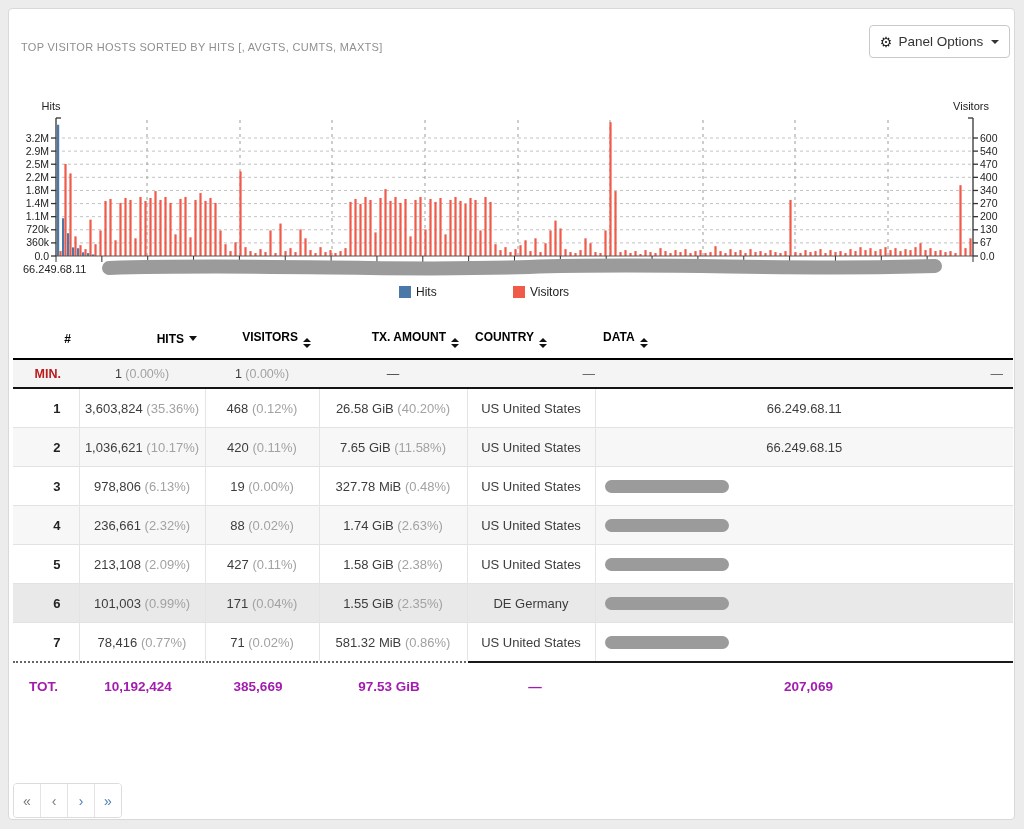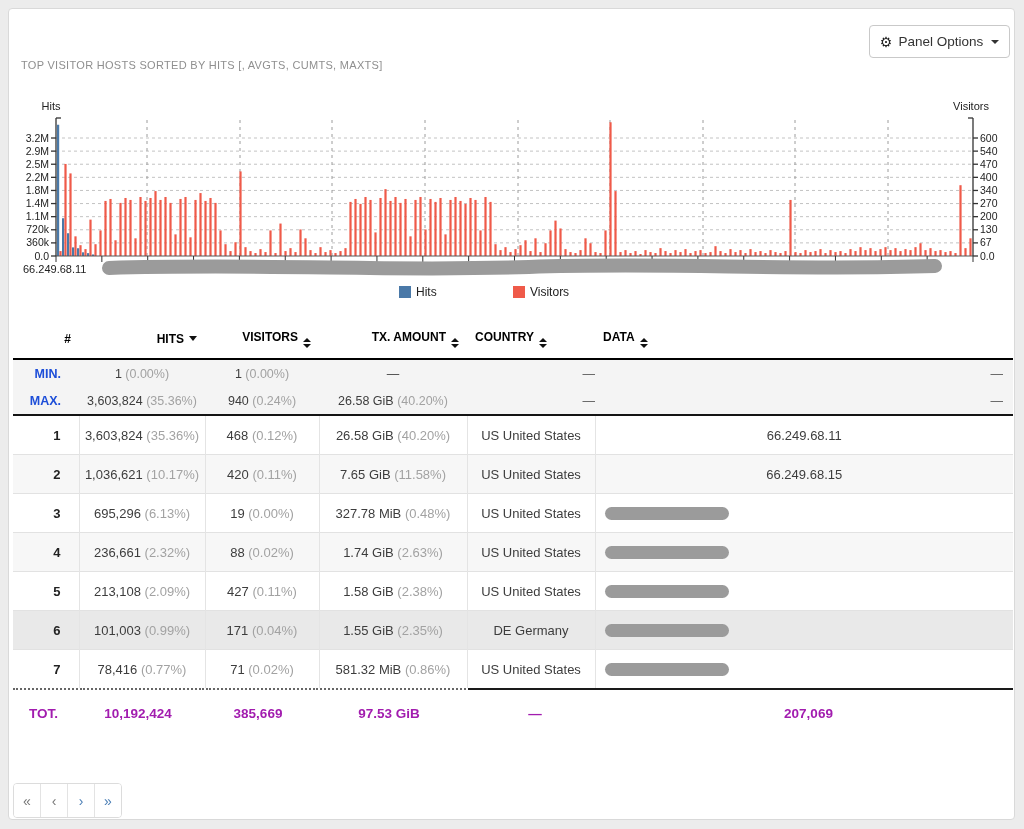--- a/index.html
+++ b/index.html
@@ -11,21 +11,21 @@
   .panel{
     position:absolute;left:8px;top:8px;width:1005px;height:810px;
     background:#fff;border:1px solid #d9d9d9;border-radius:4px;
   }
   
   .page-title{
     position:absolute;left:4px;top:16px;margin:0;padding:0 0 0 8px;
     font-size:17.5px;font-weight:bold;color:#141414;letter-spacing:.2px;
   }
   .page-subtitle{
-    position:absolute;left:4px;top:50px;padding-left:8px;
+    position:absolute;left:4px;top:32px;padding-left:8px;
     font-size:11px;color:#8f8f8f;letter-spacing:.3px;
   }
   .options-btn{
     position:absolute;left:860px;top:16px;width:141px;height:33px;
     background:#fff;border:1px solid #c9c9c9;border-radius:4px;
     font-family:inherit;font-size:13.5px;color:#333;cursor:pointer;
     display:flex;align-items:center;justify-content:center;gap:6px;
   }
   .options-btn .gear{font-size:14px;line-height:1;color:#222;}
   .caret{
@@ -48,21 +48,21 @@
   .th-l{text-align:left;padding-left:8px;}
   .tri-down{display:inline-block;width:0;height:0;margin-left:5px;
     border-left:4px solid transparent;border-right:4px solid transparent;
     border-top:5px solid #111;vertical-align:2px;}
   .sort-both{display:inline-flex;flex-direction:column;gap:2px;margin-left:5px;vertical-align:-1px;}
   .sort-both i{display:block;width:0;height:0;border-left:4px solid transparent;border-right:4px solid transparent;}
   .sort-both .up{border-bottom:4px solid #111;}
   .sort-both .dn{border-top:4px solid #111;}
   tbody.summary tr{background:#f4f4f4;}
   tbody.summary td{height:27px;font-size:12.5px;padding:0;}
-  tbody.summary .rowlabel{font-weight:bold;color:#1d4ed8;text-align:right;padding-right:18px;}
+  tbody.summary .rowlabel{font-weight:bold;color:#b91c1c;text-align:right;padding-right:18px;}
   tbody.summary tr:last-child td{border-bottom:2px solid #141414;}
   .num{text-align:center;padding-right:8px;white-space:nowrap;}
   .pct{color:#a2a2a2;}
   .cell-l{text-align:center;padding-left:8px;white-space:nowrap;}
   .sum-dash-r{text-align:right;padding-right:14px;color:#555;}
   tbody.body td{height:38px;padding:0;border-left:1px solid #e4e4e4;}
   tbody.body td:first-child{border-left:none;}
   tbody.body tr + tr td{border-top:1px solid #e2e2e2;}
   tbody.body tr.alt{background:#f7f7f7;}
   tbody.body tr.hl{background:#e9e9e9;}
@@ -419,49 +419,41 @@
       </thead>
     <tbody class="summary">
         <tr>
           <td class="rowlabel">MIN.</td>
           <td class="num"><span>1</span> <span class="pct">(0.00%)</span></td>
           <td class="num"><span>1</span> <span class="pct">(0.00%)</span></td>
           <td class="num"><span>—</span></td>
           <td class="sum-dash-r">—</td>
           <td class="sum-dash-r" style="padding-right: 10px;">—</td>
         </tr>
-        <tr>
-          <td class="rowlabel">MAX.</td>
-          <td class="num"><span>3,603,824</span> <span class="pct">(35.36%)</span></td>
-          <td class="num"><span>940</span> <span class="pct">(0.24%)</span></td>
-          <td class="num"><span>26.58 GiB</span> <span class="pct">(40.20%)</span></td>
-          <td class="sum-dash-r">—</td>
-          <td class="sum-dash-r" style="padding-right: 10px;">—</td>
-        </tr>
       </tbody>
     <tbody class="body">
         <tr>
           <td class="idx">1</td>
           <td class="num"><span>3,603,824</span> <span class="pct">(35.36%)</span></td>
           <td class="num"><span>468</span> <span class="pct">(0.12%)</span></td>
           <td class="num"><span>26.58 GiB</span> <span class="pct">(40.20%)</span></td>
           <td class="cell-l">US United States</td>
           <td class="cell-l">66.249.68.11</td>
         </tr>
         <tr class="alt">
           <td class="idx">2</td>
           <td class="num"><span>1,036,621</span> <span class="pct">(10.17%)</span></td>
           <td class="num"><span>420</span> <span class="pct">(0.11%)</span></td>
           <td class="num"><span>7.65 GiB</span> <span class="pct">(11.58%)</span></td>
           <td class="cell-l">US United States</td>
           <td class="cell-l">66.249.68.15</td>
         </tr>
         <tr>
           <td class="idx">3</td>
-          <td class="num"><span>695,296</span> <span class="pct">(6.13%)</span></td>
+          <td class="num"><span>978,806</span> <span class="pct">(6.13%)</span></td>
           <td class="num"><span>19</span> <span class="pct">(0.00%)</span></td>
           <td class="num"><span>327.78 MiB</span> <span class="pct">(0.48%)</span></td>
           <td class="cell-l">US United States</td>
           <td class="cell-l" style="padding-left: 0px;">
             <div class="redact"></div>
           </td>
         </tr>
         <tr class="alt">
           <td class="idx">4</td>
           <td class="num"><span>236,661</span> <span class="pct">(2.32%)</span></td>

